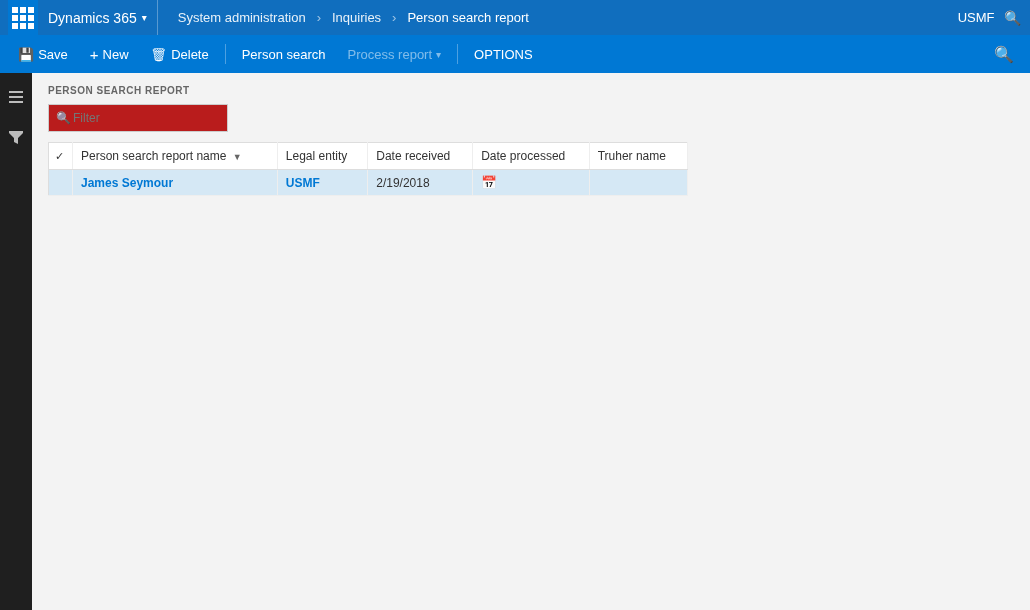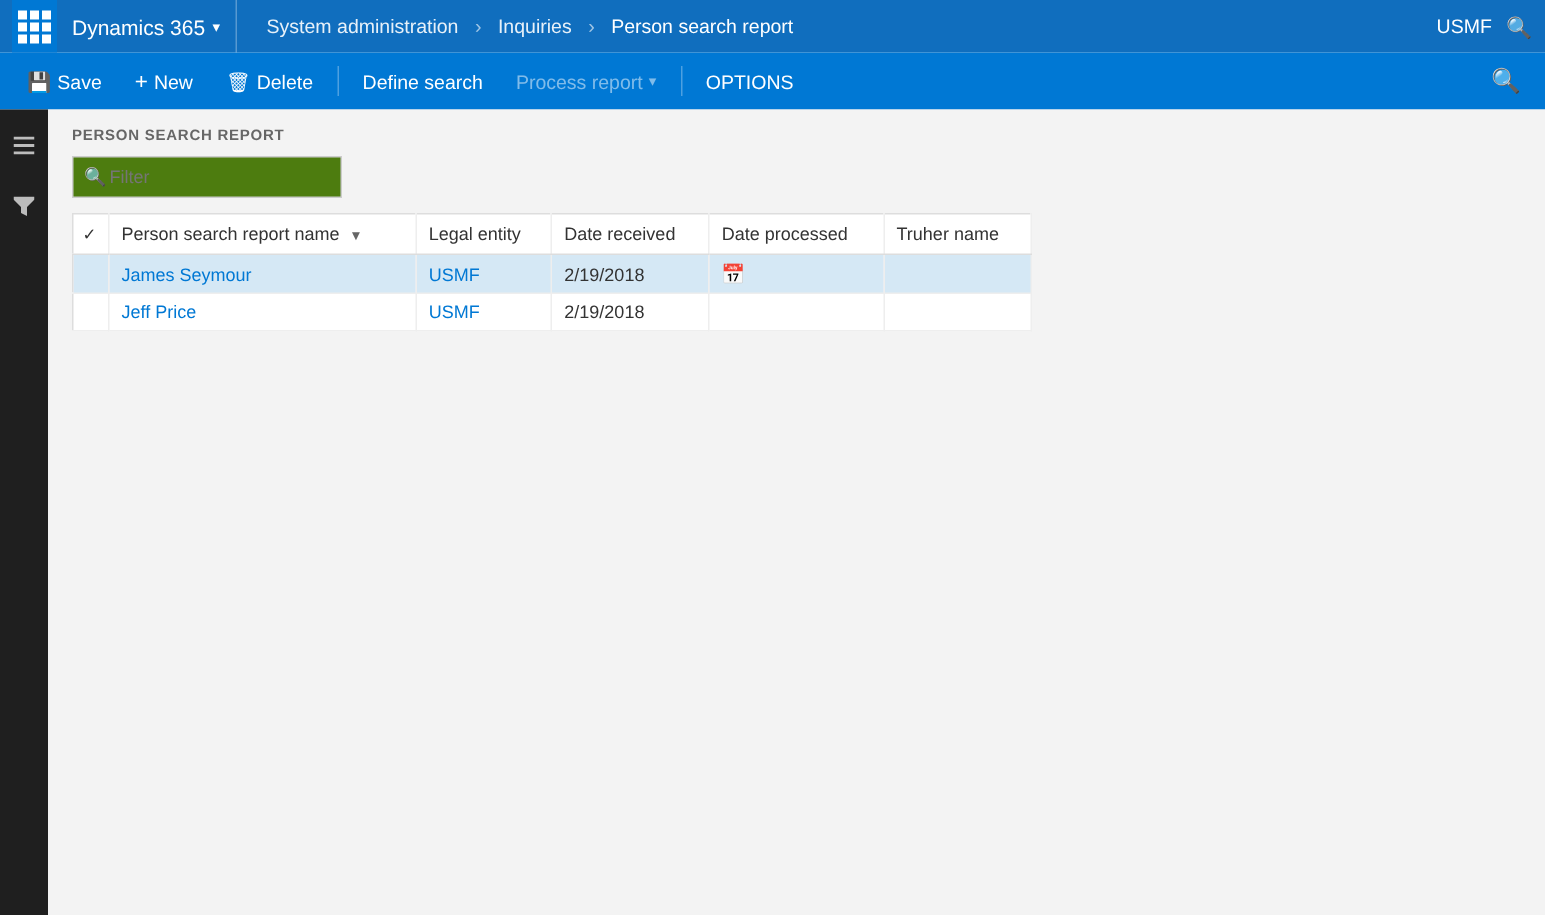--- a/index.html
+++ b/index.html
@@ -181,21 +181,21 @@
       color: #666;
       font-size: 12px;
     }
     .filter-input {
       width: 100%;
       height: 28px;
       border: 1px solid #ccc;
       padding: 0 8px 0 24px;
       font-size: 12px;
       outline: none;
-      background: #4d7c0f;
+      background: #b91c1c;
     }
 
     
     .data-table {
       width: 640px;
       border-collapse: collapse;
       background: white;
       border: 1px solid #ddd;
     }
     .data-table th {
@@ -221,20 +221,21 @@
       color: #333;
     }
     .data-table td:first-child {
       width: 24px;
       padding: 4px 6px;
     }
     .data-table tr.selected td { background: #d5e8f5; }
     .link-cell {
       color: #0078d4;
       cursor: pointer;
+      font-weight: bold;
     }
     .check-icon {
       color: #333;
       font-size: 11px;
     }
     .filter-icon-header {
       font-size: 9px;
       color: #666;
       margin-left: 3px;
     }
@@ -286,21 +287,21 @@
   <button class="action-bar-btn">
     <span style="font-size:15px;font-weight:300;">+</span>
     <span>New</span>
   </button>
   <button class="action-bar-btn">
     <span>🗑</span>
     <span>Delete</span>
   </button>
   <div class="action-bar-separator"></div>
   <button class="action-bar-btn">
-    <span>Define search</span>
+    <span>Person search</span>
   </button>
   <button class="action-bar-btn disabled">
     <span>Process report</span>
     <span style="font-size:10px;">▾</span>
   </button>
   <div class="action-bar-separator"></div>
   <button class="action-bar-btn">
     <span>OPTIONS</span>
   </button>
   <div class="action-bar-spacer"></div>
@@ -360,24 +361,16 @@
       </thead>
       <tbody id="table-body">
       <tr class="selected">
             <td></td>
             <td><span class="link-cell">James Seymour</span></td>
             <td><span class="link-cell">USMF</span></td>
             <td>2/19/2018</td>
             <td><span class="calendar-icon" style="font-size: 13px;">📅</span></td>
             <td></td>
           </tr>
-          <tr>
-            <td></td>
-            <td><span class="link-cell">Jeff Price</span></td>
-            <td><span class="link-cell">USMF</span></td>
-            <td>2/19/2018</td>
-            <td></td>
-            <td></td>
-          </tr>
         </tbody>
     </table>
   </div>
 </div>
 
 </body></html>

